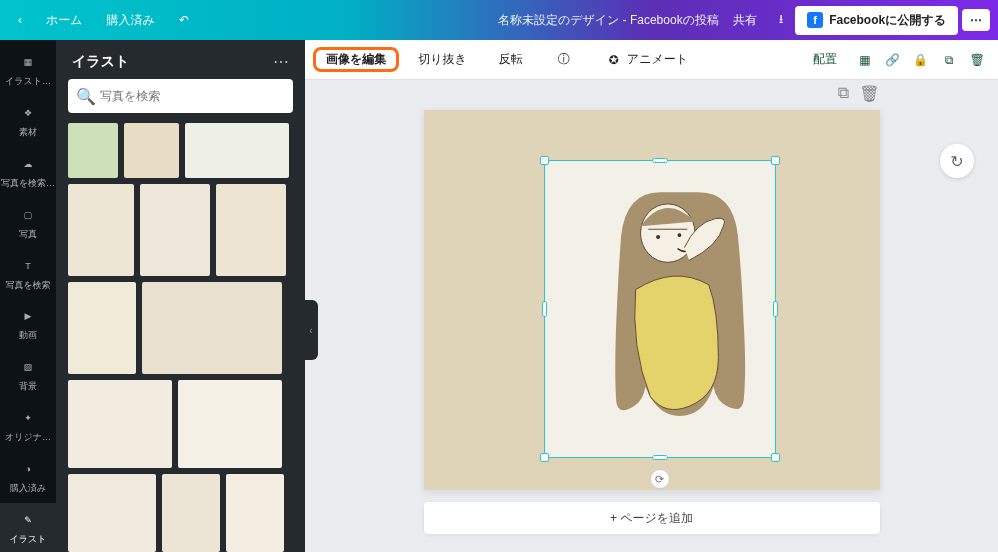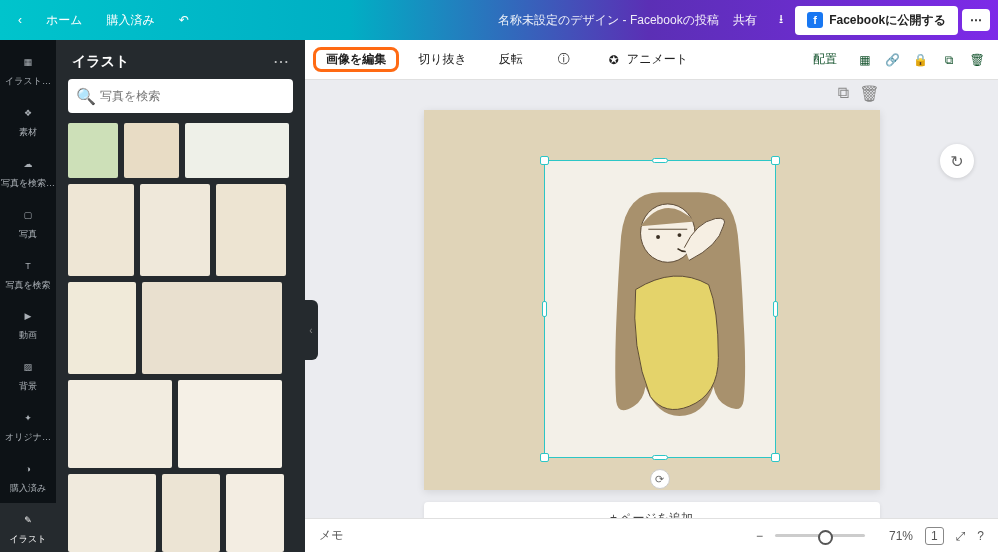--- a/index.html
+++ b/index.html
@@ -219,25 +219,14 @@
             <div class="handle h-r"></div>
             <div class="rot">
                 <span>⟳</span>
               </div>
           </div>
         </div>
         <div class="addpage">+ ページを追加</div>
       </div>
     </div>
 
-    <div class="bottombar">
-      <span>メモ</span>
-      <div class="bb-sep"></div>
-      <span>−</span>
-      <div class="zoom-slider"></div>
-      <span></span>
-      <span>71%</span>
-      <span style="border:1px solid #888;padding:1px 5px;border-radius:3px">1</span>
-      <span>⤢</span>
-      <span>?</span>
-    </div>
   </div>
 </div>
 
 </body></html>

